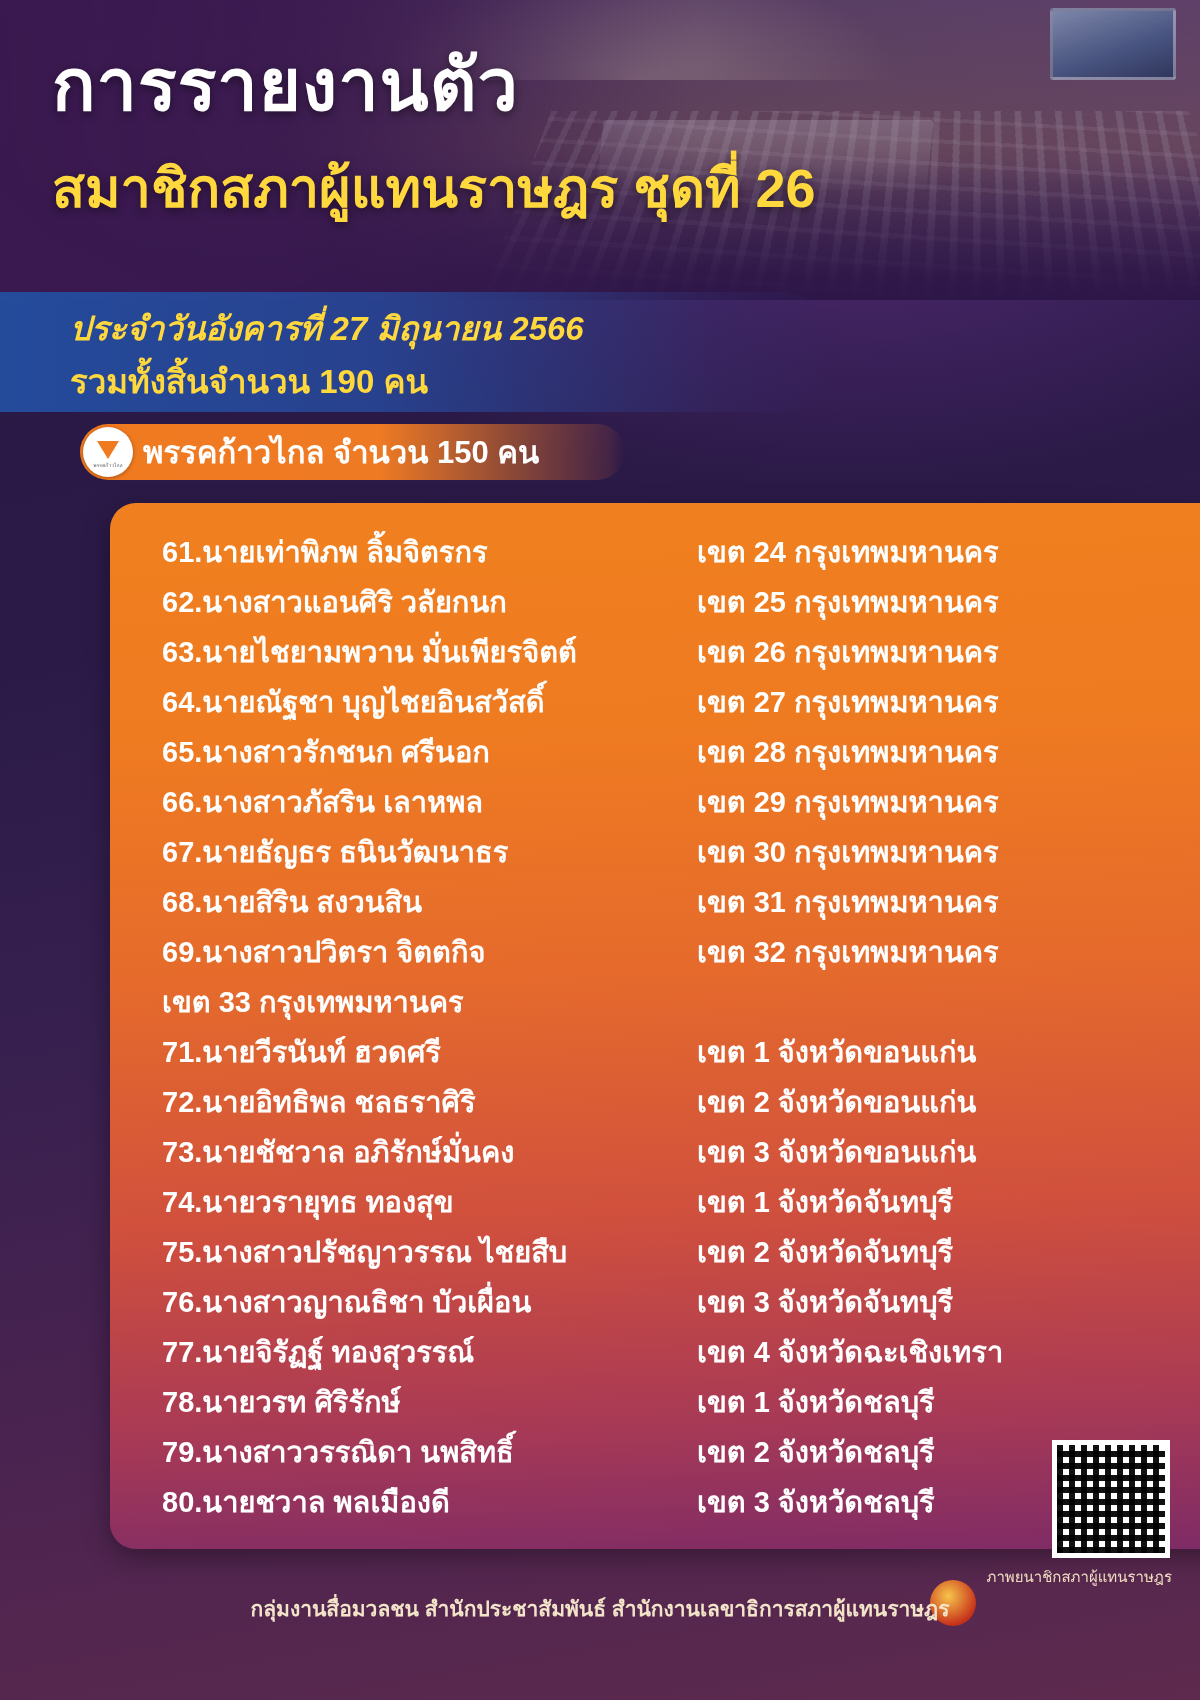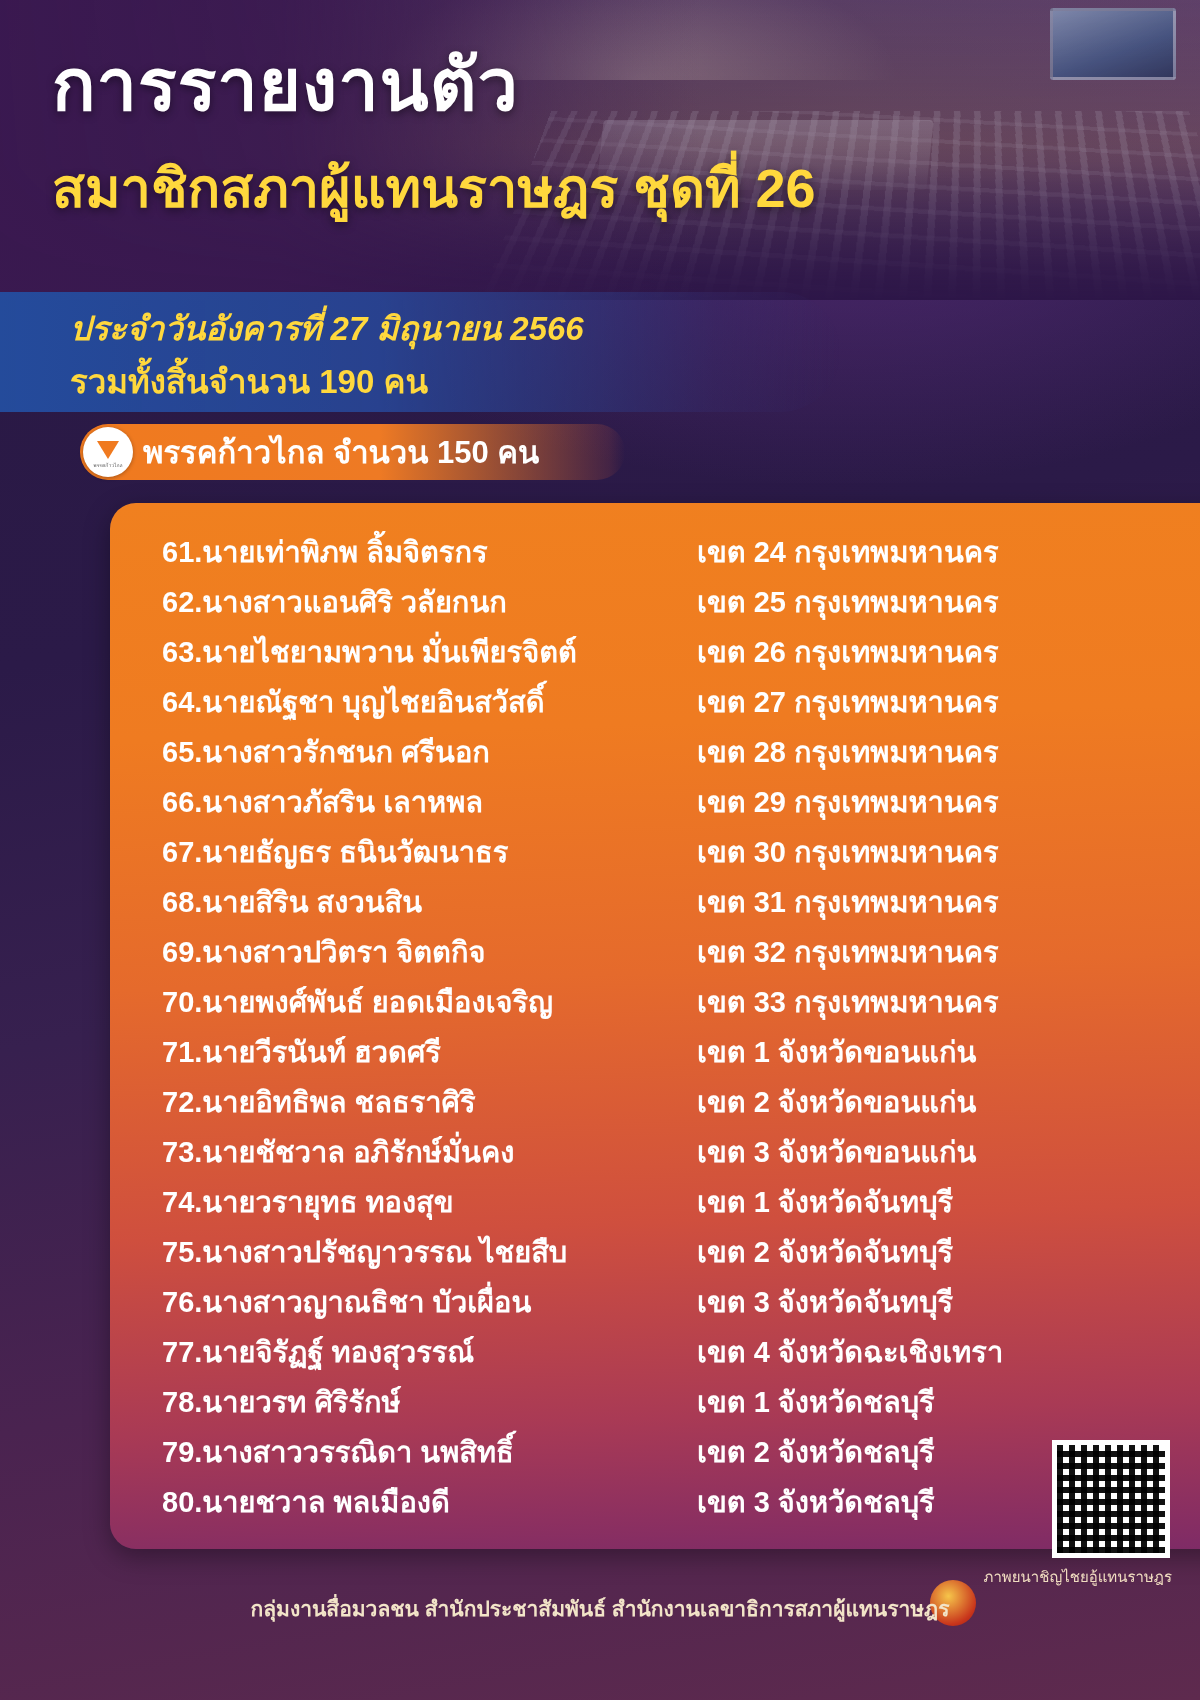--- a/index.html
+++ b/index.html
@@ -305,21 +305,20 @@
     </div>
     <div class="row">
       <div class="name">68.นายสิริน สงวนสิน</div>
       <div class="district">เขต 31 กรุงเทพมหานคร</div>
     </div>
     <div class="row">
       <div class="name">69.นางสาวปวิตรา จิตตกิจ</div>
       <div class="district">เขต 32 กรุงเทพมหานคร</div>
     </div>
     <div class="row">
-      <div class="name">70.นายพงศ์พันธ์ ยอดเมืองเจริญ</div>
       <div class="district">เขต 33 กรุงเทพมหานคร</div>
     </div>
     <div class="row">
       <div class="name">71.นายวีรนันท์ ฮวดศรี</div>
       <div class="district">เขต 1 จังหวัดขอนแก่น</div>
     </div>
     <div class="row">
       <div class="name">72.นายอิทธิพล ชลธราศิริ</div>
       <div class="district">เขต 2 จังหวัดขอนแก่น</div>
     </div>
@@ -351,17 +350,17 @@
       <div class="name">79.นางสาววรรณิดา นพสิทธิ์</div>
       <div class="district">เขต 2 จังหวัดชลบุรี</div>
     </div>
     <div class="row">
       <div class="name">80.นายชวาล พลเมืองดี</div>
       <div class="district">เขต 3 จังหวัดชลบุรี</div>
     </div>
   </div>
 
   <div class="qr"></div>
-  <div class="qr-caption">ภาพยนาชิญไชยอู้แทนราษฎร</div>
+  <div class="qr-caption">ภาพยนาชิกสภาผู้แทนราษฎร</div>
 
   <div class="footer-emblem"></div>
   <div class="footer-text">กลุ่มงานสื่อมวลชน สำนักประชาสัมพันธ์ สำนักงานเลขาธิการสภาผู้แทนราษฎร</div>
 </div>
 
 </body></html>

